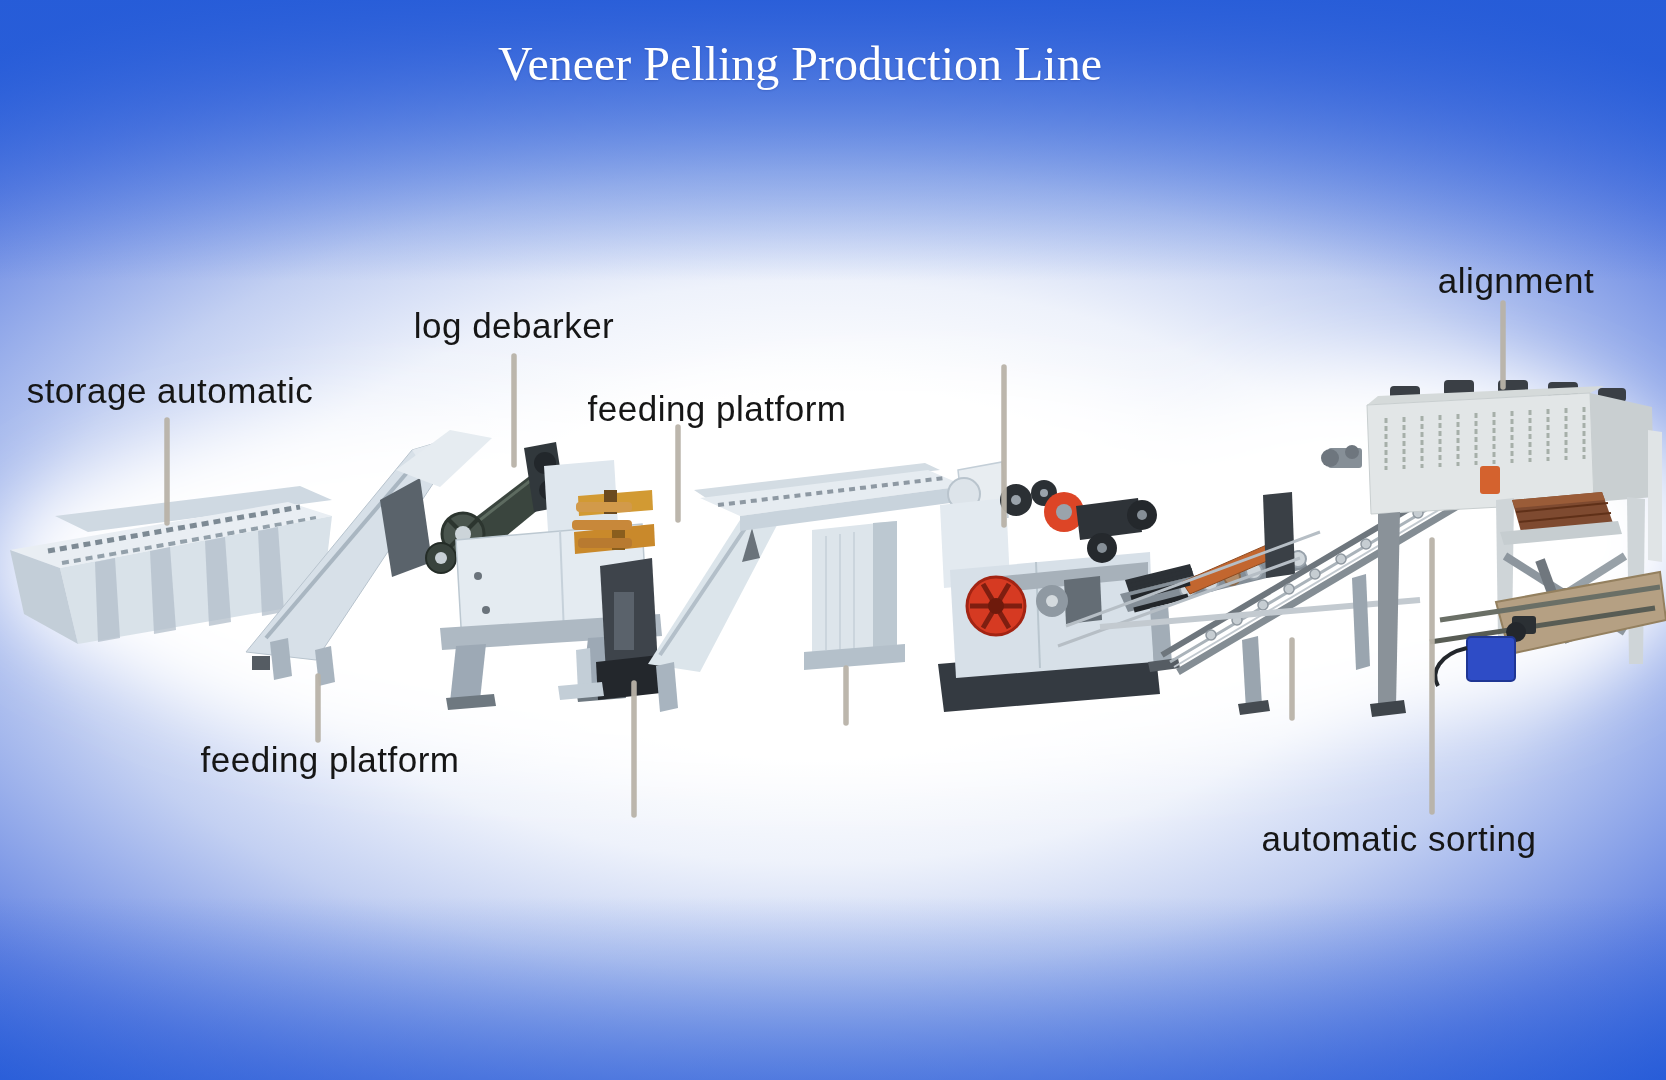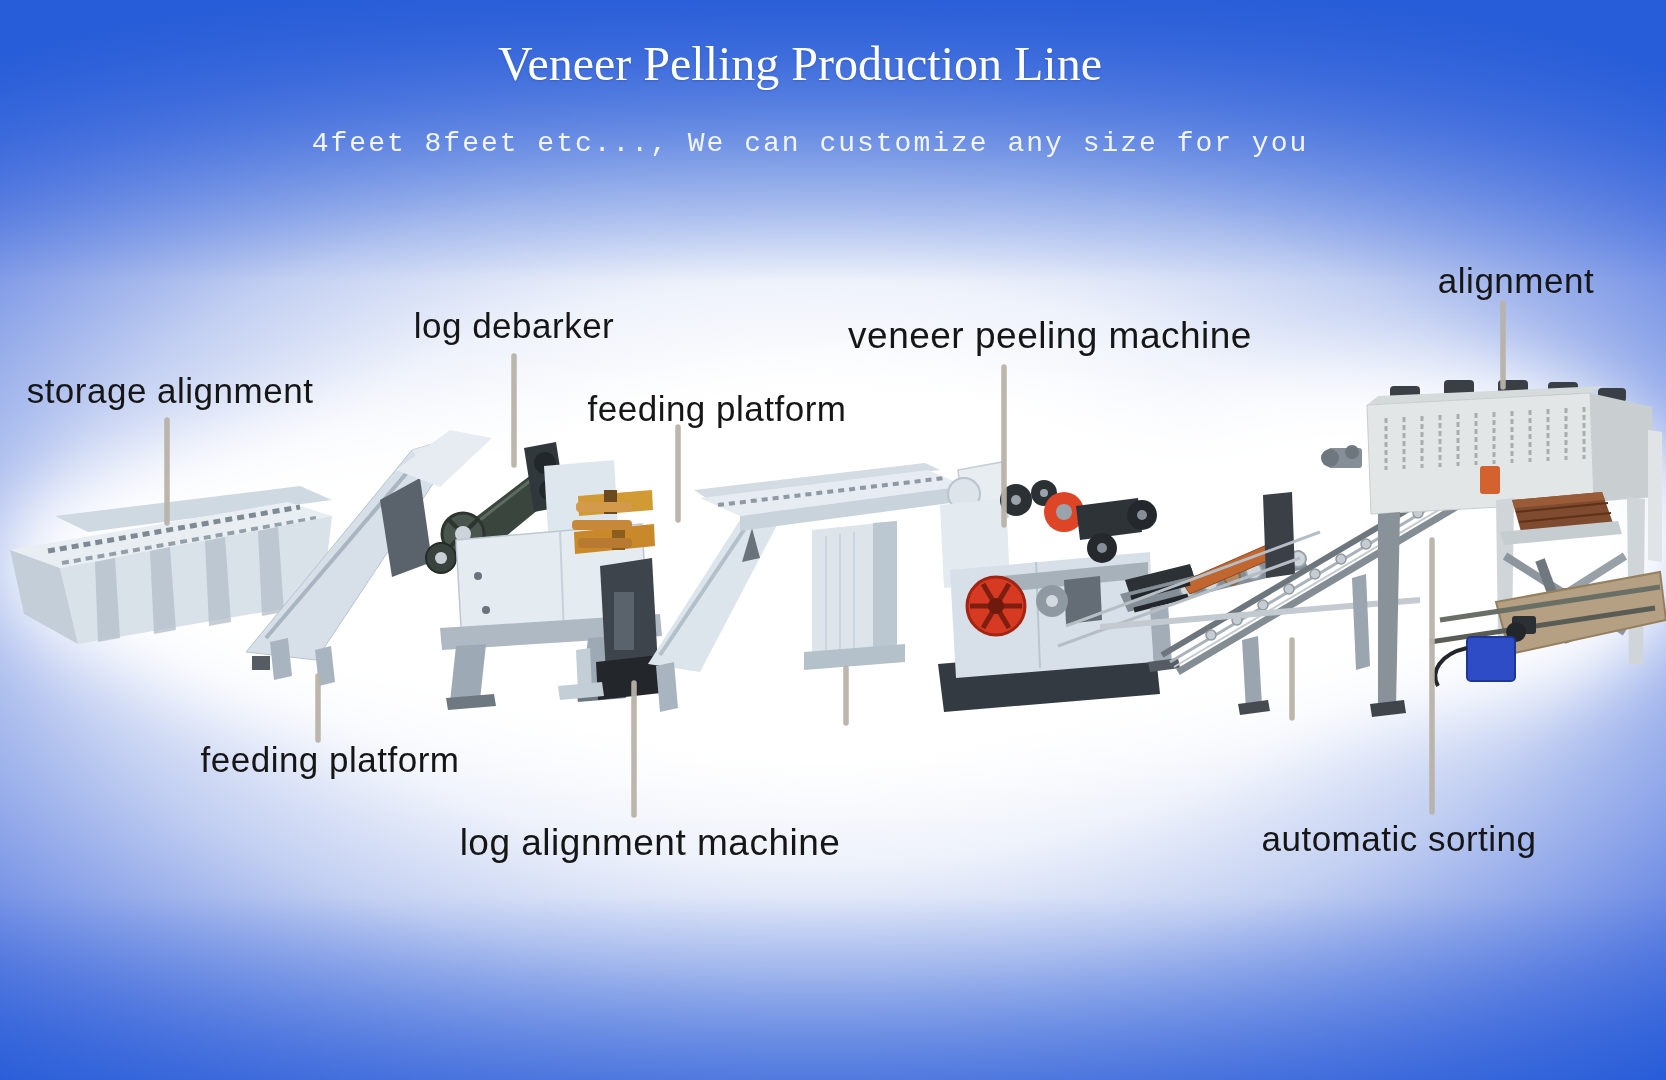--- a/index.html
+++ b/index.html
@@ -28,21 +28,20 @@
   }
   .lbl.big{font-size:37px;}
   svg.scene{position:absolute;left:0;top:0;}
 </style>
 </head>
 <body>
 
 <div class="stage">
 
   <div class="title">Veneer Pelling Production Line</div>
-  <div class="subtitle">4feet 8feet etc..., We can customize any size for you</div>
 
   <svg class="scene" width="1666" height="1080" viewBox="0 0 1666 1080">
     <defs>
       <filter id="soften" x="-40%" y="-40%" width="180%" height="180%">
         <feGaussianBlur stdDeviation="38"></feGaussianBlur>
       </filter>
     </defs>
 
     <g filter="url(#soften)" fill="#ffffff">
       <ellipse cx="430" cy="565" rx="430" ry="150"></ellipse>
@@ -261,22 +260,20 @@
       <line x1="1004" y1="367" x2="1004" y2="525"></line>
       <line x1="1503" y1="303" x2="1503" y2="387"></line>
       <line x1="318" y1="676" x2="318" y2="740"></line>
       <line x1="846" y1="668" x2="846" y2="723"></line>
       <line x1="1292" y1="640" x2="1292" y2="718"></line>
       <line x1="634" y1="683" x2="634" y2="815"></line>
       <line x1="1432" y1="540" x2="1432" y2="812"></line>
     </g>
   </svg>
 
-  <div class="lbl" style="left:170px;top:391px">storage alignment</div>
+  <div class="lbl" style="left:170px;top:391px">storage automatic</div>
   <div class="lbl" style="left:514px;top:326px">log debarker</div>
   <div class="lbl" style="left:717px;top:409px">feeding platform</div>
-  <div class="lbl big" style="left:1050px;top:336px">veneer peeling machine</div>
   <div class="lbl" style="left:1516px;top:281px">alignment</div>
   <div class="lbl" style="left:330px;top:760px">feeding platform</div>
-  <div class="lbl big" style="left:650px;top:843px">log alignment machine</div>
   <div class="lbl" style="left:1399px;top:839px">automatic sorting</div>
 
 </div>
 
 </body></html>

